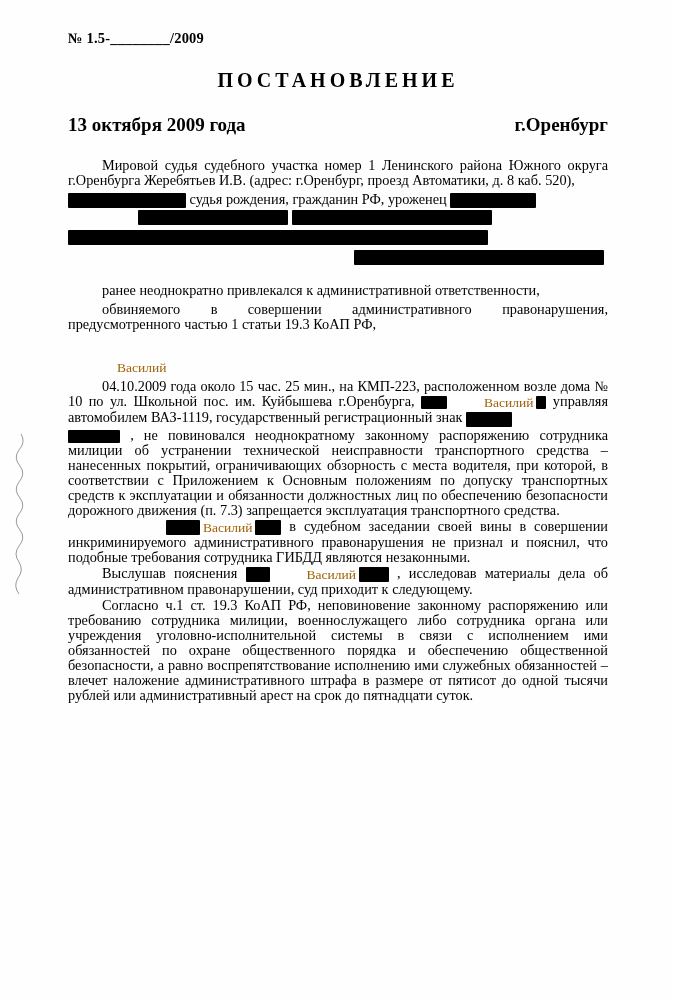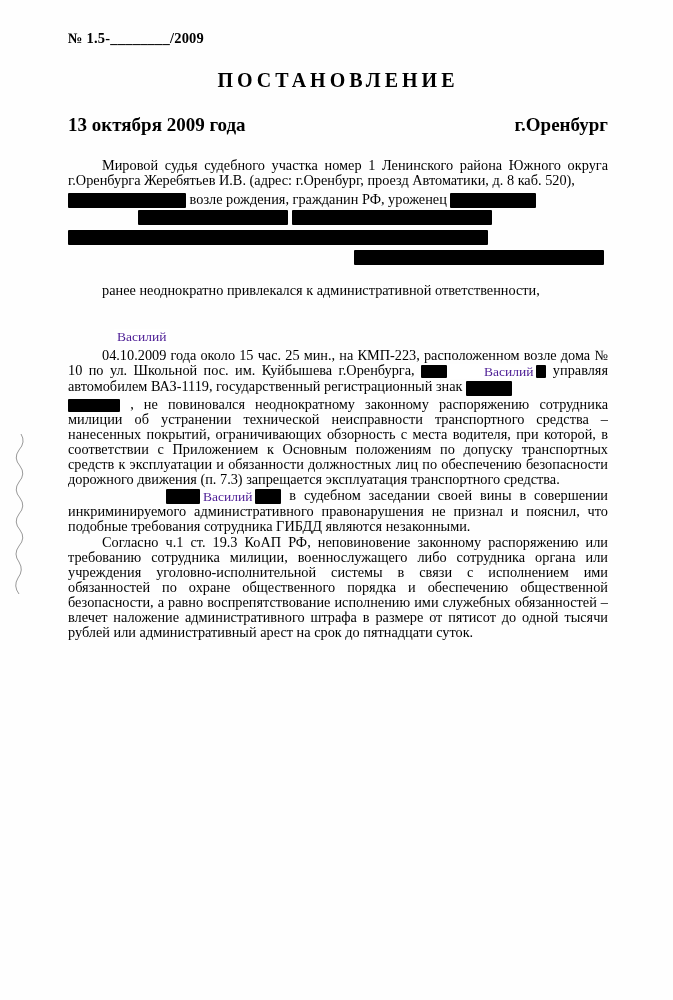--- a/index.html
+++ b/index.html
@@ -64,21 +64,21 @@
     vertical-align: middle;
     height: 13px;
     border-radius: 1px;
   }
   .blk-tall {
     height: 15px;
   }
   .namebox {
     display: inline-block;
     background: #fff;
-    color: #4c1d95;
+    color: #a16207;
     padding: 0 3px;
     font-size: 13.5px;
     vertical-align: middle;
     position: relative;
     z-index: 2;
   }
   .section-title {
     text-align: center;
     font-size: 15px;
     font-weight: bold;
@@ -117,41 +117,42 @@
       <span>13 октября 2009 года</span>
       <span>г.Оренбург</span>
     </div>
 
     <p class="ind">Мировой судья судебного участка номер 1 Ленинского района Южного округа г.Оренбурга Жеребятьев И.В. (адрес: г.Оренбург, проезд Автоматики, д. 8 каб. 520),</p>
 
     <div style="height:3px"></div>
 
     <p style="position:relative">
       <span class="blk blk-tall" style="width:118px"></span>
-      <span>возле рождения, гражданин РФ, уроженец</span>
+      <span>судья рождения, гражданин РФ, уроженец</span>
       <span class="blk blk-tall" style="width:86px"></span>
       
     </p>
     <p style="position:relative;height:19px">
       <span class="blk blk-tall" style="width:150px;margin-left:70px"></span>
       <span class="blk blk-tall" style="width:200px"></span>
     </p>
     <p style="position:relative;height:19px">
       <span class="blk blk-tall" style="width:420px;margin-left:0"></span>
     </p>
     <p style="height:19px">
       <span class="blk blk-tall" style="width:250px;margin-left:286px"></span>
     </p>
 
     <div class="gap-s"></div>
 
     <p class="ind">ранее неоднократно привлекался к административной ответственности,</p>
 
     <div style="height:3px"></div>
 
+    <p class="ind">обвиняемого в совершении административного правонарушения, предусмотренного частью 1 статьи 19.3 КоАП РФ,</p>
 
     <div class="gap-l"></div>
 
     <p style="height:19px">
       <span class="namebox" style="margin-left:46px;border:0">Василий</span>
     </p>
 
 
 
     <p class="ind">
@@ -164,17 +165,22 @@
       <span class="blk" style="width:52px"></span>
       <span>, не повиновался неоднократному законному распоряжению сотрудника милиции об устранении технической неисправности транспортного средства – нанесенных покрытий, ограничивающих обзорность с места водителя, при которой, в соответствии с Приложением к Основным положениям по допуску транспортных средств к эксплуатации и обязанности должностных лиц по обеспечению безопасности дорожного движения (п. 7.3) запрещается эксплуатация транспортного средства.</span>
     </p>
 
 
     <p>
       <span class="blk blk-tall" style="width:34px;margin-left:98px"></span><span class="namebox">Василий</span><span class="blk blk-tall" style="width:26px"></span>
       <span>в судебном заседании своей вины в совершении инкриминируемого административного правонарушения не признал и пояснил, что подобные требования сотрудника ГИБДД являются незаконными.</span>
     </p>
 
+    <p class="ind">
+      <span>Выслушав пояснения</span>
+      <span class="blk blk-tall" style="width:24px"></span><span class="namebox">Василий</span><span class="blk blk-tall" style="width:30px"></span>
+      <span>, исследовав материалы дела об административном правонарушении, суд приходит к следующему.</span>
+    </p>
 
     <p class="ind">Согласно ч.1 ст. 19.3 КоАП РФ, неповиновение законному распоряжению или требованию сотрудника милиции, военнослужащего либо сотрудника органа или учреждения уголовно-исполнительной системы в связи с исполнением ими обязанностей по охране общественного порядка и обеспечению общественной безопасности, а равно воспрепятствование исполнению ими служебных обязанностей – влечет наложение административного штрафа в размере от пятисот до одной тысячи рублей или административный арест на срок до пятнадцати суток.</p>
 
   </div>
 </div>
 
 </body></html>

